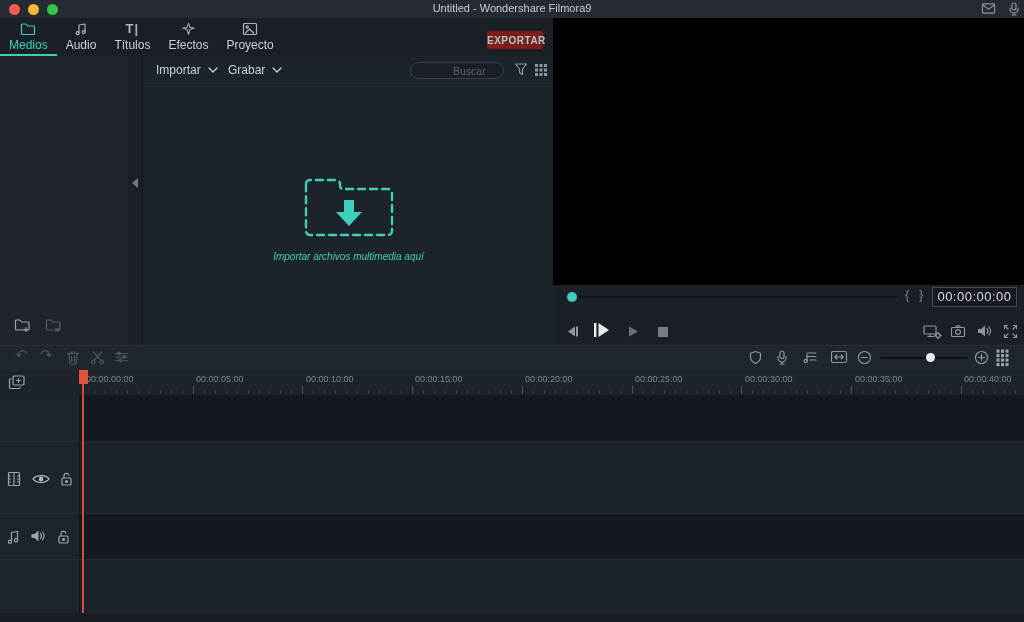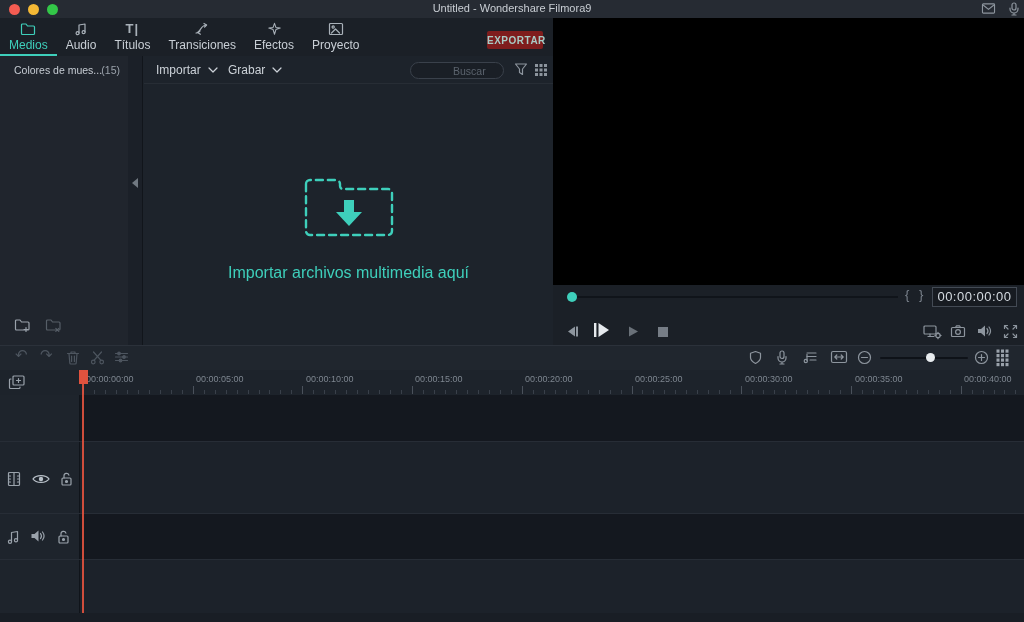--- a/index.html
+++ b/index.html
@@ -56,21 +56,21 @@
   .media-main { position:absolute; left:144px; top:0; width:409px; height:289px; }
   .media-toolbar { position:relative; height:28px; border-bottom:1px solid #272d35; }
   .mt-btn { position:absolute; top:0; height:28px; display:flex; align-items:center; gap:7px; font-size:12px; color:#ccd2d8; }
   .search-box { position:absolute; left:266px; top:6px; width:94px; height:17px; background:#1a1f26;
     border:1px solid #3a414b; border-radius:9px; display:flex; align-items:center; padding:0 6px; gap:4px; color:#5b636d; }
   .search-box input { background:transparent; border:none; outline:none; width:60px; font-size:10.5px; color:#aab2ba;
     font-family:"Liberation Sans", sans-serif;margin-left:32px; }
   .search-box input::placeholder { color:#5b636d; }
   .mt-icon { position:absolute; top:6px; color:#8d959e; }
   .import-area { position:absolute; left:0; top:118px; width:409px; text-align:center; }
-  .import-hint { margin-top:22px; font-size:16px; color:#3ecfbb; }
+  .import-hint { margin-top:9px; font-size:10px; color:#3ecfbb;font-style:italic; }
 
   
   .tl-toolbar { position:absolute; left:0; top:345px; width:1024px; height:25px; background:#20262e; border-top:1px solid #2b313a; }
   .tt-icon { position:absolute; top:4px; }
   .dim { color:#4d555f; } .mid { color:#8d959e; }
   .undo-glyph { font-size:15px; line-height:16px; }
   .zoom-slider { position:absolute; left:880px; top:11px; width:88px; height:2px; background:#0e1218; border-radius:1px; }
   .zoom-knob { position:absolute; left:46px; top:-4px; width:9px; height:9px; border-radius:50%; background:#e8ecef; }
 
   
@@ -136,30 +136,20 @@
           </svg>
       </span>
       <span>Audio</span>
     </div>
     <div class="tab">
       <span class="t-icon titles-glyph">T|</span>
       <span>Títulos</span>
     </div>
     <div class="tab">
       <span class="t-icon">
-        <svg class="ic" width="16" height="14" viewBox="0 0 16 14">
-            <path d="M2 11 C6 11 7 3 12 3"></path>
-            <path d="M10 1.5 L12.6 3 L10.6 5"></path>
-            <path d="M6 9 L4 10.8 L6.4 12.2"></path>
-          </svg>
-      </span>
-      <span>Transiciones</span>
-    </div>
-    <div class="tab">
-      <span class="t-icon">
         <svg class="ic" width="15" height="14" viewBox="0 0 16 16">
             <path d="M8 1.5 L9.6 6.2 L14.5 7 L9.6 8.6 L8 14 L6.4 8.6 L1.5 7 L6.4 6.2 Z"></path>
           </svg>
       </span>
       <span>Efectos</span>
     </div>
     <div class="tab">
       <span class="t-icon">
         <svg class="ic" width="16" height="14" viewBox="0 0 16 14">
             <rect x="1.5" y="1.5" width="13" height="11" rx="1"></rect>
@@ -229,24 +219,20 @@
       <svg class="ic" width="15" height="15" viewBox="0 0 15 15">
           <path d="M1.5 4.5 V1.5 H4.5 M10.5 1.5 H13.5 V4.5 M13.5 10.5 V13.5 H10.5 M4.5 13.5 H1.5 V10.5"></path>
           <path d="M1.8 1.8 L5 5 M13.2 1.8 L10 5 M13.2 13.2 L10 10 M1.8 13.2 L5 10"></path>
         </svg>
     </span>
   </div>
 
   <div class="media">
     <div class="sidebar">
       <div style="height:2px"></div>
-      <div class="sb-item">
-        <span>Colores de mues...</span>
-        <span class="sb-count">(15)</span>
-      </div>
       <div class="sb-folders">
         <span style="color:#9aa2ab">
           <svg class="ic" width="17" height="15" viewBox="0 0 17 15">
               <path d="M1.5 3 a1 1 0 0 1 1-1 h3.5 l1.5 2 h6.5 a1 1 0 0 1 1 1 v6 a1 1 0 0 1 -1 1 h-11.5 a1 1 0 0 1 -1-1 Z"></path>
               <path d="M12 9.5 v4 M10 11.5 h4"></path>
             </svg>
         </span>
         <span style="color:#565e67">
           <svg class="ic" width="17" height="15" viewBox="0 0 17 15">
               <path d="M1.5 3 a1 1 0 0 1 1-1 h3.5 l1.5 2 h6.5 a1 1 0 0 1 1 1 v6 a1 1 0 0 1 -1 1 h-11.5 a1 1 0 0 1 -1-1 Z"></path>

